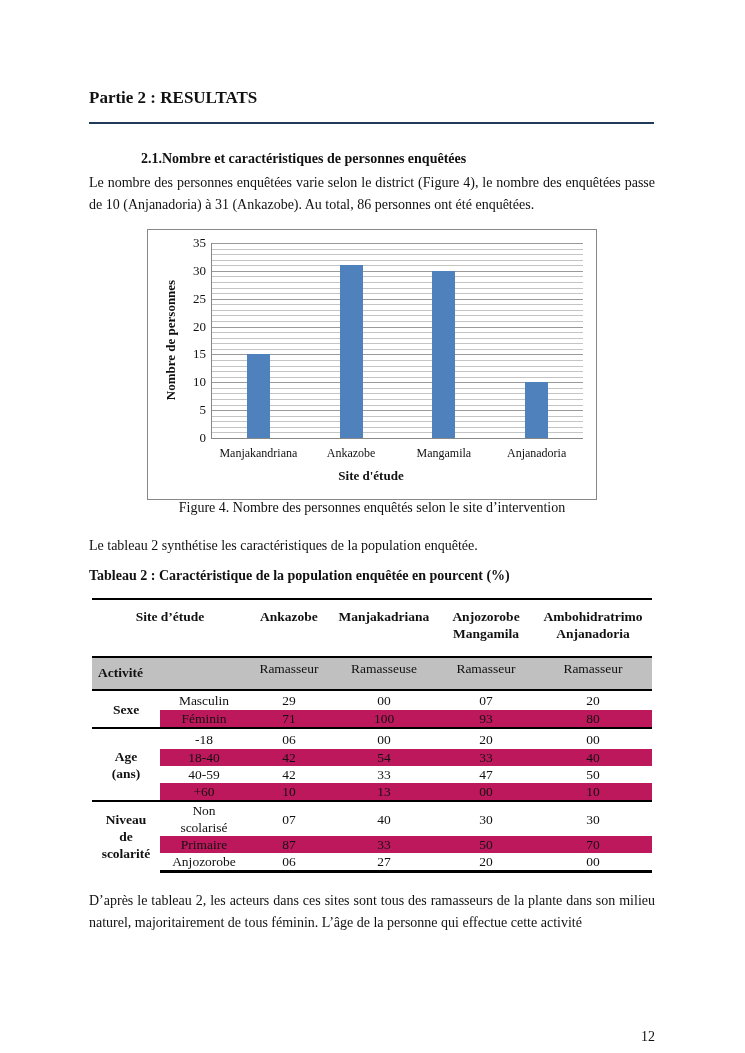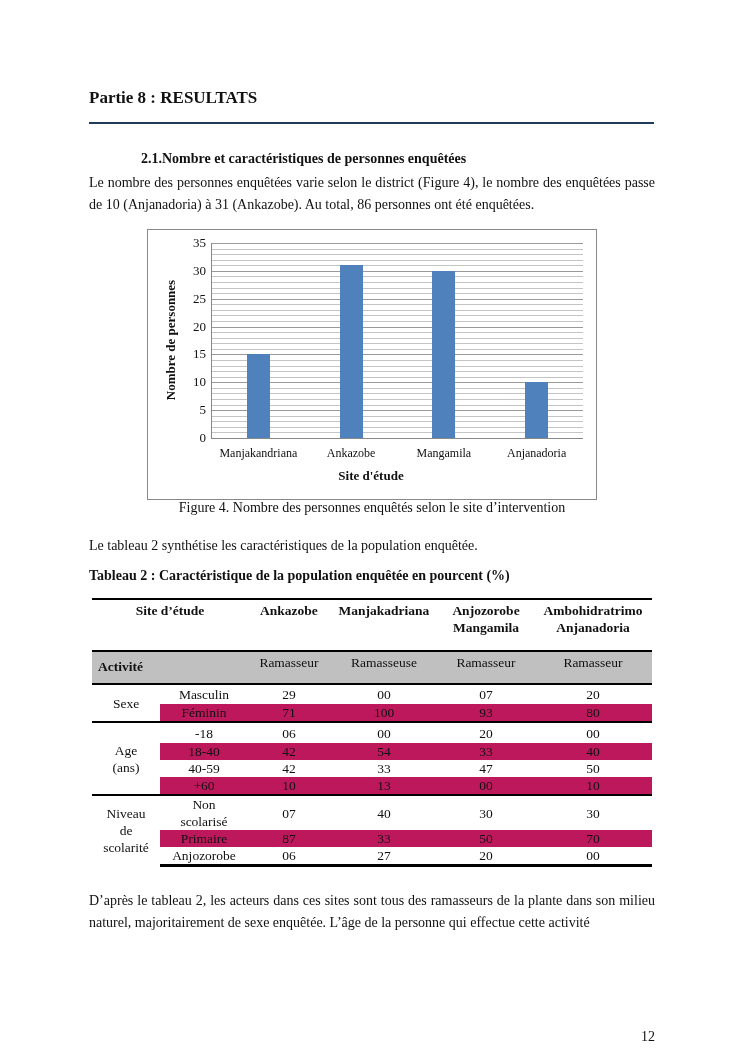--- a/index.html
+++ b/index.html
@@ -18,34 +18,34 @@
   .grid.minor { background: #c4c4c4; }
   .ytick { position: absolute; width: 26px; text-align: right; font-size: 13px; }
   .bar { position: absolute; width: 23px; background: #4f81bd; bottom: 0; }
   .xlab { position: absolute; font-size: 12px; text-align: center; width: 110px; }
   .xtitle { left: 147px; top: 468px; width: 448px; text-align: center; font-size: 13px; font-weight: bold; }
   .caption { left: 89px; top: 500px; width: 566px; text-align: center; font-size: 14px; }
   .p2 { top: 535px; }
   .tcap { left: 89px; top: 568px; font-size: 14px; font-weight: bold; }
   table { position: absolute; left: 92px; top: 598px; width: 560px; border-collapse: collapse; font-size: 13.5px; }
   td, th { padding: 0 2px; text-align: center; vertical-align: middle; line-height: 17px; }
-  thead th { font-weight: bold; vertical-align: top; padding-top: 2px; height: 48px; }
+  thead th { font-weight: bold; vertical-align: top; padding-top: 8px; height: 48px; }
   tr.topb { border-top: 2px solid #000; }
   tr.activity td { background: #c0c0c0; height: 25px; border-top: 2px solid #000; border-bottom: 2px solid #000; vertical-align: top; padding-top: 2px; }
   tr.sep td { border-top: 2px solid #000; }
   tr.shade td.s { background: #be185d; }
-  td.grp { font-weight: normal; }
+  td.grp { font-weight: bold; }
   tbody tr:last-child td { border-bottom: 3px solid #000; }
   .p3 { top: 890px; }
   .pagenum { left: 630px; top: 1029px; font-size: 14px; width: 25px; text-align: right; }
 </style>
 </head>
 <body>
 
-<div class="abs h1">Partie 8 : RESULTATS</div>
+<div class="abs h1">Partie 2 : RESULTATS</div>
 <div class="abs rule"></div>
 <div class="abs h2">2.1.Nombre et caractéristiques de personnes enquêtées</div>
 <div class="abs para p1">Le nombre des personnes enquêtées varie selon le district (Figure 4), le nombre des enquêtées passe de 10 (Anjanadoria) à 31 (Ankazobe). Au total, 86 personnes ont été enquêtées.</div>
 
 <div class="abs chartbox"></div>
 <div class="abs ytitle">
     <span>Nombre de personnes</span>
   </div>
 <div class="abs plot" id="plot">
     <div class="grid minor" style="top: 189.429px;"></div>
@@ -194,14 +194,14 @@
     <tr>
       <td>Anjozorobe</td>
       <td>06</td>
       <td>27</td>
       <td>20</td>
       <td>00</td>
     </tr>
   </tbody>
 </table>
 
-<div class="abs para p3">D’après le tableau 2, les acteurs dans ces sites sont tous des ramasseurs de la plante dans son milieu naturel, majoritairement de sexe enquêtée. L’âge de la personne qui effectue cette activité</div>
+<div class="abs para p3">D’après le tableau 2, les acteurs dans ces sites sont tous des ramasseurs de la plante dans son milieu naturel, majoritairement de tous féminin. L’âge de la personne qui effectue cette activité</div>
 <div class="abs pagenum">12</div>
 
 </body></html>

